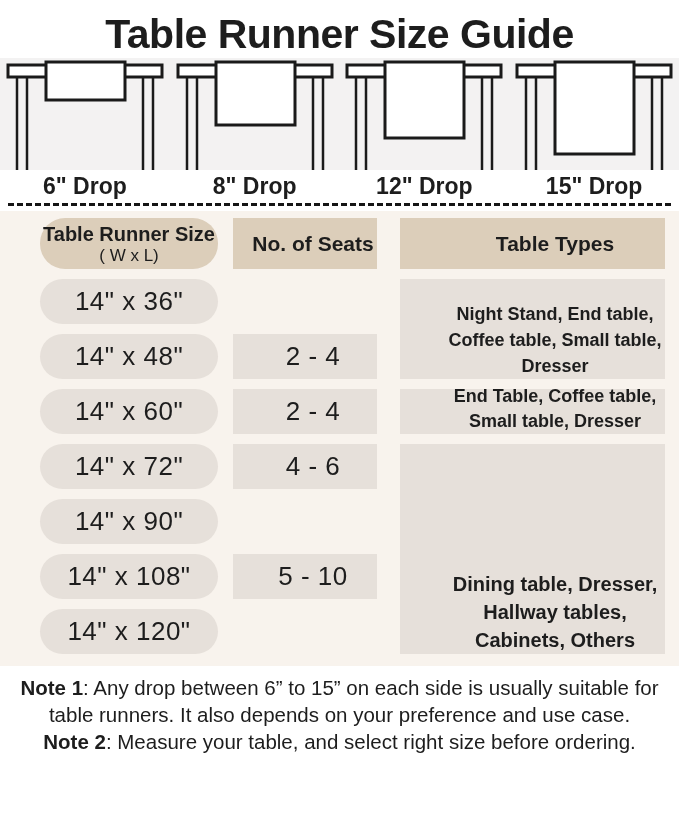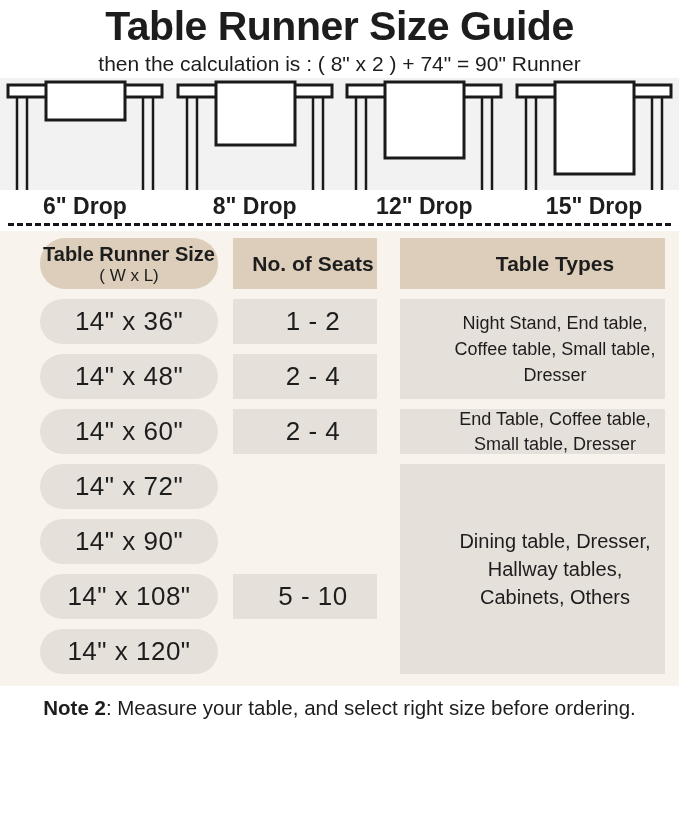--- a/index.html
+++ b/index.html
@@ -11,21 +11,21 @@
     --line:#1a1a1a;
   }
   *{margin:0;padding:0;box-sizing:border-box;}
   html,body{background:#fff;}
   body{
     width:679px;height:826px;overflow:hidden;
     font-family:"Liberation Sans","DejaVu Sans",sans-serif;
     color:var(--text);
   }
   
-  .top{padding-top:2px;text-align:center;}
+  .top{padding-top:10px;text-align:center;}
   .top h1{font-size:41px;font-weight:700;line-height:48px;letter-spacing:-0.5px;}
   .top .sub{font-size:21px;line-height:28px;}
   
   .band{
     height:112px;background:var(--band-bg);
     display:flex;justify-content:space-around;align-items:flex-start;
     padding-top:1px;overflow:hidden;
   }
   .tbl-fig{width:160px;height:112px;}
   .drop-labels{
@@ -52,22 +52,22 @@
   .head .h-main{font-size:20px;line-height:23px;}
   .head .h-sub{font-size:17px;font-weight:400;line-height:19px;}
   .head.single{font-size:21px;}
   .cell{
     background:var(--body-cell-bg);
     display:flex;justify-content:center;align-items:center;
     font-size:26px;letter-spacing:0.5px;
   }
   .types{
     background:var(--body-cell-bg);
-    display:flex;justify-content:center;align-items:center;
-    font-weight:400;text-align:center;
+    display:flex;justify-content:center;align-items:flex-end;
+    font-weight:700;text-align:center;
   }
   .types span{display:block;}
   .types-a{grid-row:2/4;font-size:18px;line-height:26px;}
   .types-a span{max-width:232px;}
   .types-b{grid-row:4/5;font-size:18px;line-height:25px;}
   .types-b span{max-width:250px;}
   .types-c{grid-row:5/9;font-size:20px;line-height:28px;}
   .types-c span{max-width:205px;}
   
   .notes{padding:8px 8px 0;text-align:center;font-size:20.5px;line-height:27px;}
@@ -75,21 +75,20 @@
   svg .stroke{stroke:var(--line);fill:#fff;}
   svg .leg{stroke:var(--line);stroke-width:2.5;}
 </style>
 </head>
 <body>
 
 <div class="page">
 
   <header class="top">
     <h1>Table Runner Size Guide</h1>
-    <p class="sub">then the calculation is : ( 8" x 2 ) + 74" = 90" Runner</p>
   </header>
 
   <div class="band">
     <figure class="tbl-fig">
       <svg viewBox="0 0 160 112" width="160" height="112">
         <line class="leg" x1="12" y1="16" x2="12" y2="112"></line>
           <line class="leg" x1="22" y1="16" x2="22" y2="112"></line>
         <line class="leg" x1="138" y1="16" x2="138" y2="112"></line>
           <line class="leg" x1="148" y1="16" x2="148" y2="112"></line>
         <rect class="stroke" x="3" y="6" width="154" height="12" stroke-width="3"></rect>
@@ -139,45 +138,46 @@
 
   <section class="size-table">
     <div class="head c1">
       <span class="h-main">Table Runner Size</span>
       <span class="h-sub">( W x L)</span>
     </div>
     <div class="head single c2">No. of Seats</div>
     <div class="head single c3">Table Types</div>
 
     <div class="cell c1">14" x 36"</div>
-    <div class="cell c2">1 - 2</div>
 
     <div class="cell c1">14" x 48"</div>
     <div class="cell c2">2 - 4</div>
 
     <div class="cell c1">14" x 60"</div>
     <div class="cell c2">2 - 4</div>
 
     <div class="cell c1">14" x 72"</div>
+    <div class="cell c2">4 - 6</div>
 
     <div class="cell c1">14" x 90"</div>
 
     <div class="cell c1">14" x 108"</div>
     <div class="cell c2">5 - 10</div>
 
     <div class="cell c1">14" x 120"</div>
 
     <div class="types types-a c3">
       <span>Night Stand, End table, Coffee table, Small table, Dresser</span>
     </div>
     <div class="types types-c c3">
       <span>Dining table, Dresser, Hallway tables, Cabinets, Others</span>
     </div>
     <div class="types types-b c3">
       <span>End Table, Coffee table, Small table, Dresser</span>
     </div>
   </section>
 
   <footer class="notes">
+    <p><b>Note 1</b><span>: Any drop between 6” to 15” on each side is usually suitable for table runners. It also depends on your preference and use case.</span></p>
     <p><b>Note 2</b><span>: Measure your table, and select right size before ordering.</span></p>
   </footer>
 
 </div>
 
 </body></html>

